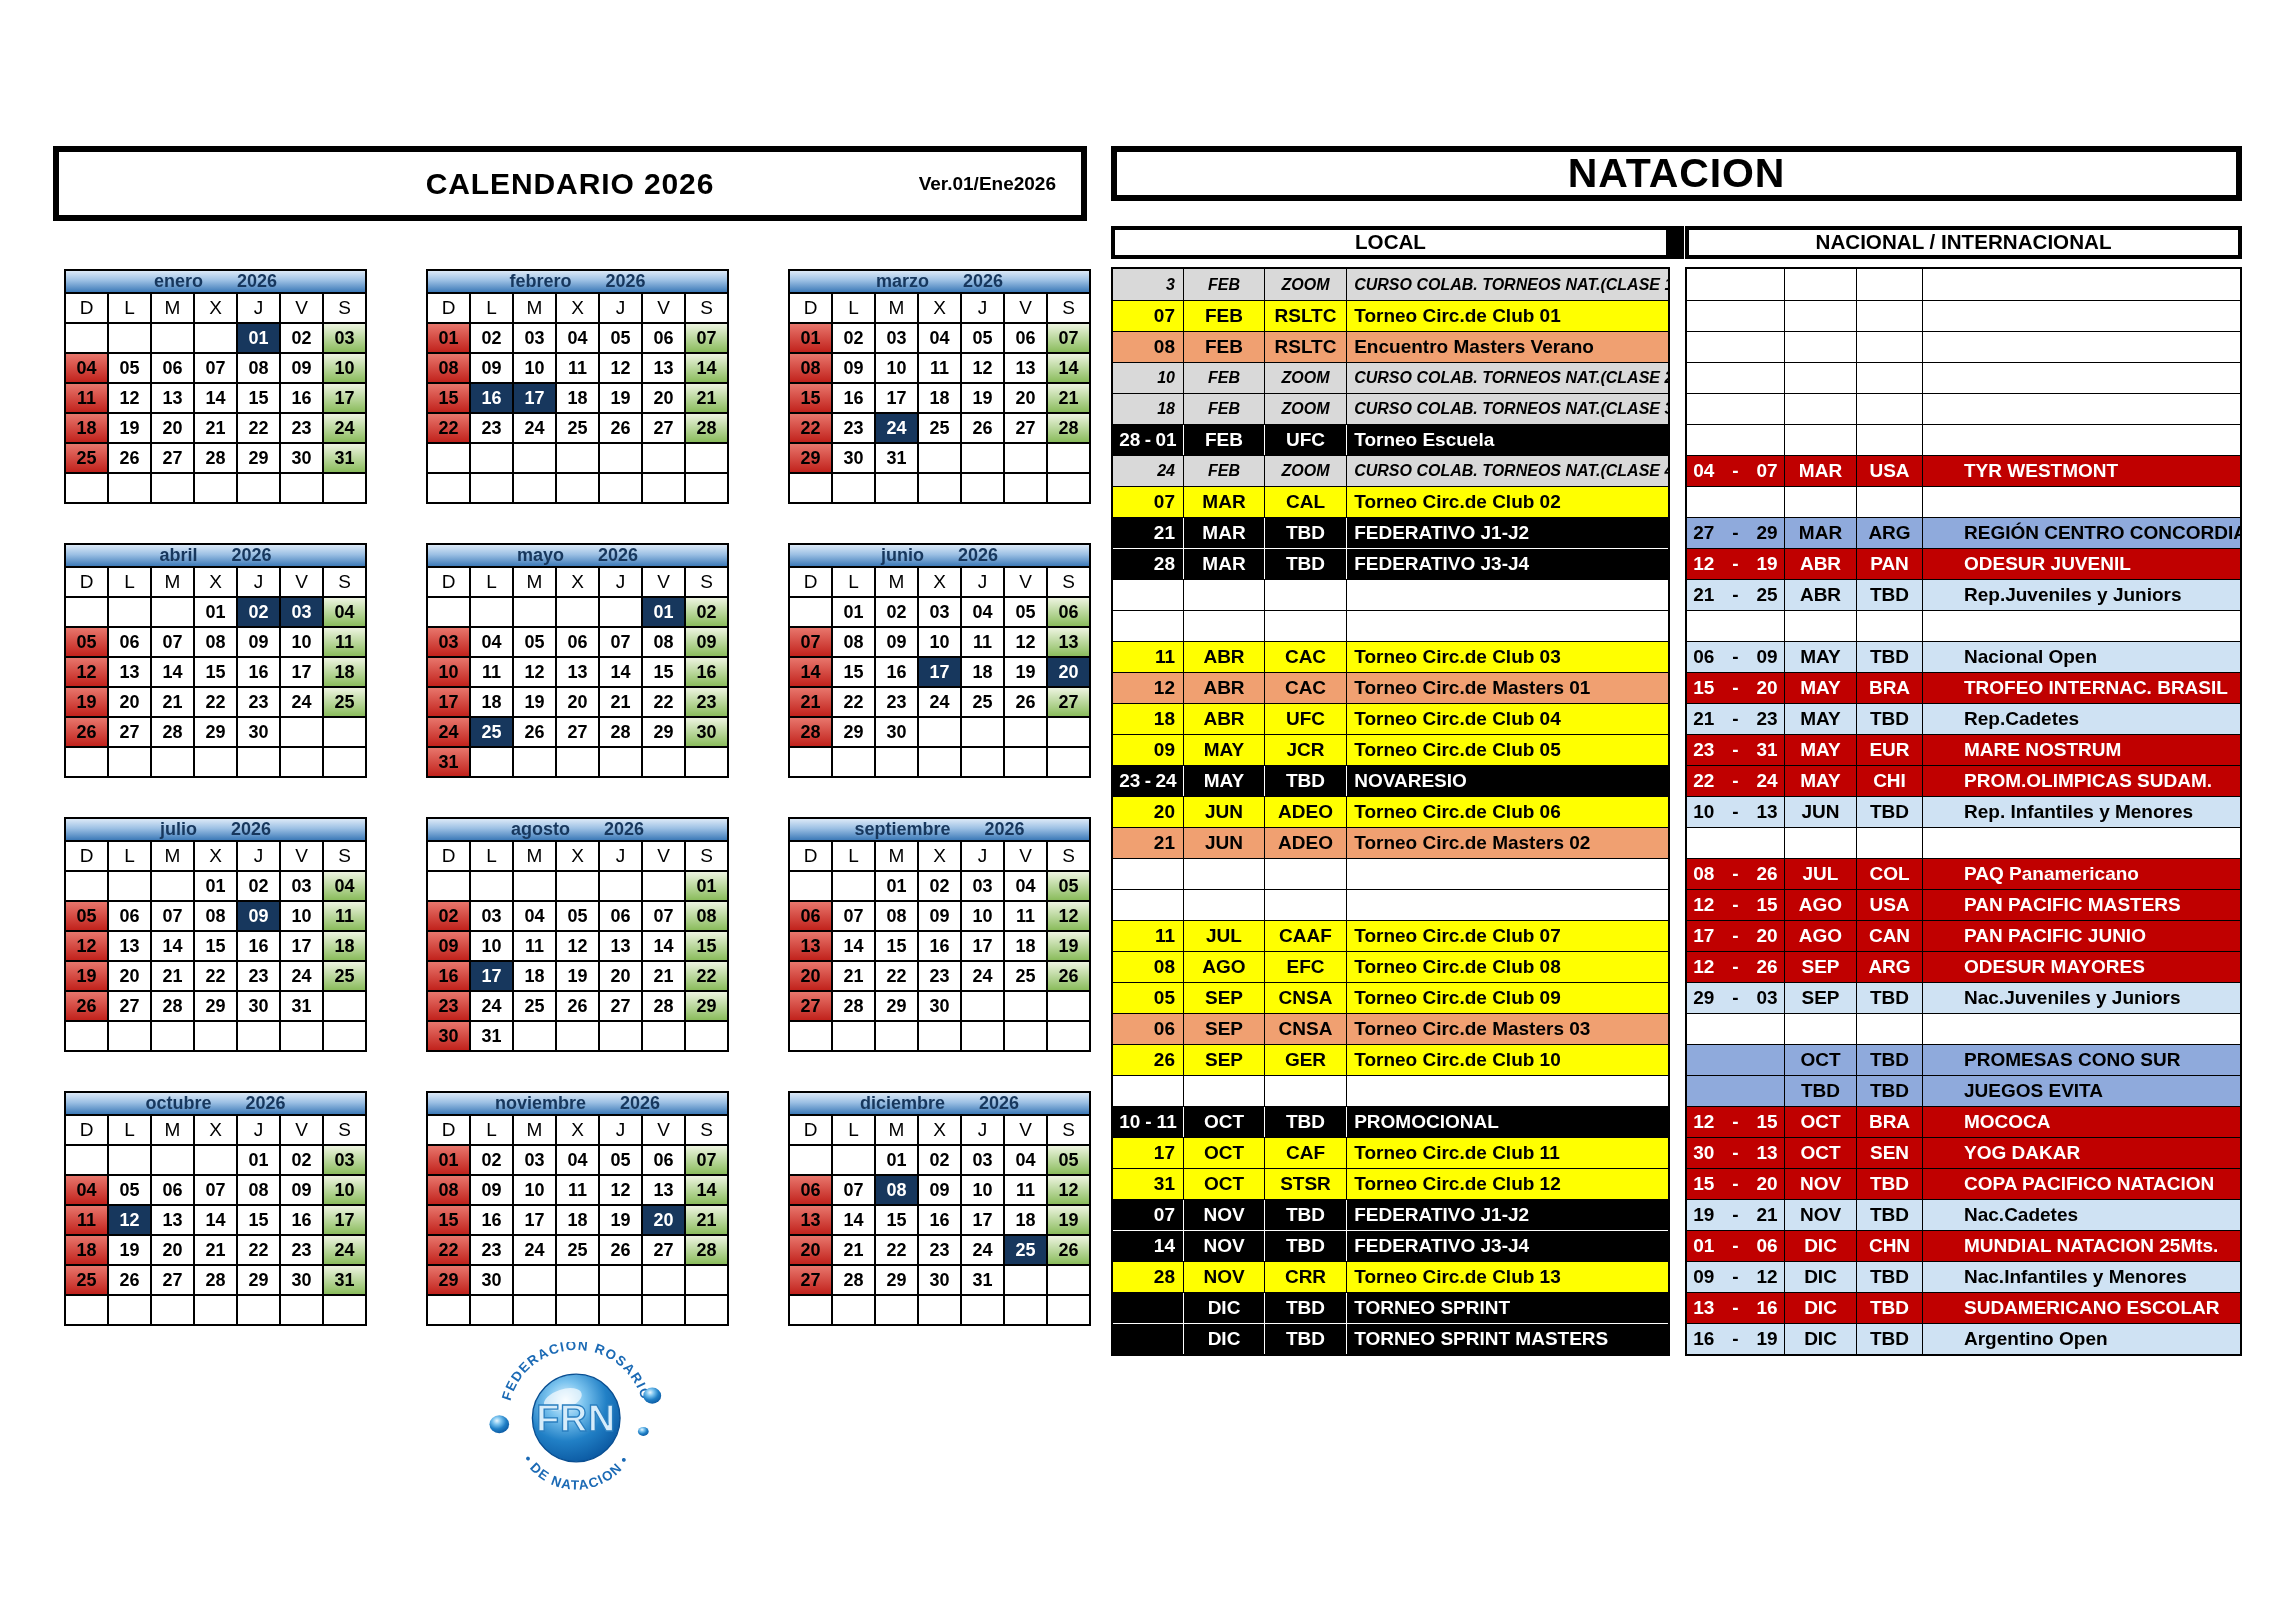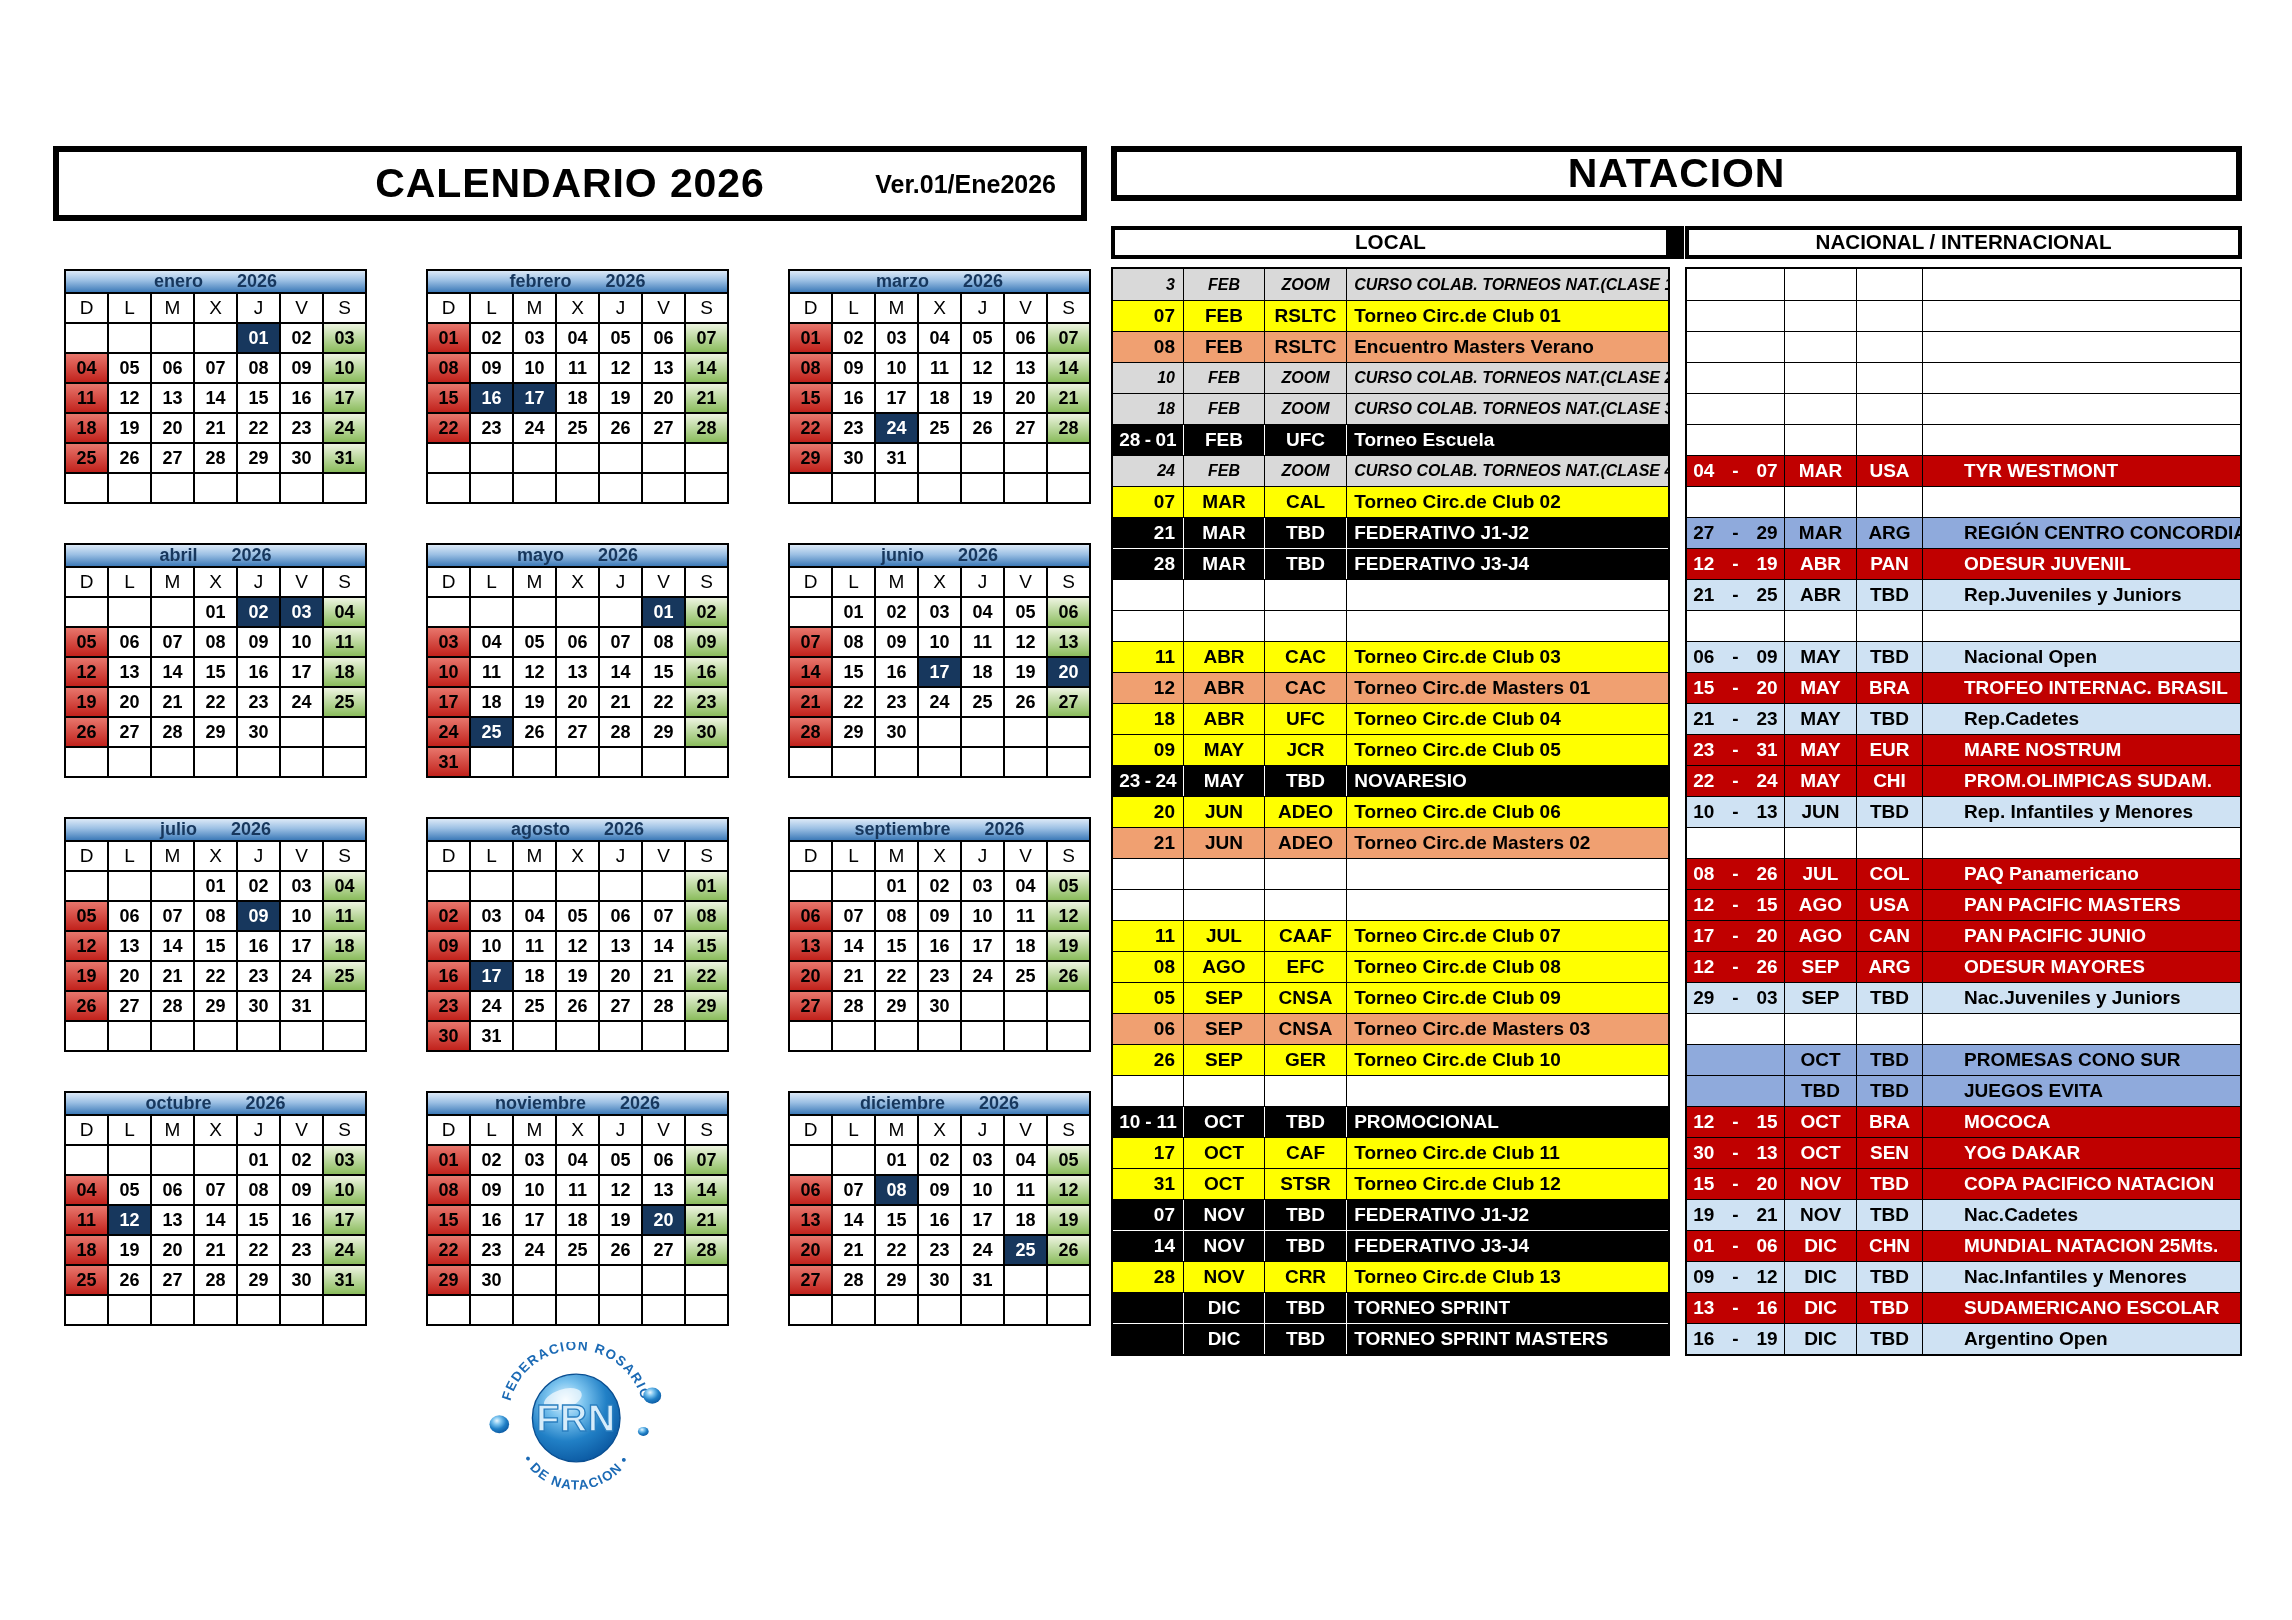--- a/index.html
+++ b/index.html
@@ -1,22 +1,22 @@
 <!DOCTYPE html>
 <html style="font-size:14.3px"><head>
 <meta charset="utf-8">
 <style>
   html,body{margin:0;padding:0;background:#fff;}
   body{width:2293px;height:1620px;position:relative;font-family:"Liberation Sans",sans-serif;color:#000;overflow:hidden;}
 
   
   .box{position:absolute;box-sizing:border-box;background:#fff;border:6.3px solid #000;display:flex;align-items:center;justify-content:center;}
   .title-box{left:53px;top:146px;width:1034px;height:75px;}
-  .title-text{font-size:41px;font-weight:bold;letter-spacing:0.9px;}
-  .version{position:absolute;right:25px;top:50%;transform:translateY(-50%);font-size:25px;font-weight:bold;}
+  .title-text{font-size:30px;font-weight:bold;letter-spacing:0.9px;}
+  .version{position:absolute;right:25px;top:50%;transform:translateY(-50%);font-size:19px;font-weight:bold;}
   .nat-box{left:1111px;top:146px;width:1131px;height:55px;}
   .nat-text{font-size:41px;font-weight:bold;letter-spacing:0.9px;}
   .sub-box{position:absolute;box-sizing:border-box;background:#fff;border:4.5px solid #000;display:flex;justify-content:center;font-size:20.6px;font-weight:bold;}
   .sub-local{left:1111px;top:226px;width:559px;height:33px;}
   .sub-nac{left:1685px;top:226px;width:557px;height:33px;}
   .hdr-gap{position:absolute;left:1669px;top:226px;width:15px;height:33px;background:#000;}
 
   
   .months{position:absolute;left:52px;top:269px;display:grid;grid-template-columns:repeat(3,315px);column-gap:47px;row-gap:39px;}
   .month{border-left:2.7px solid #000;border-top:2.7px solid #000;box-sizing:border-box;margin-left:12px;}

